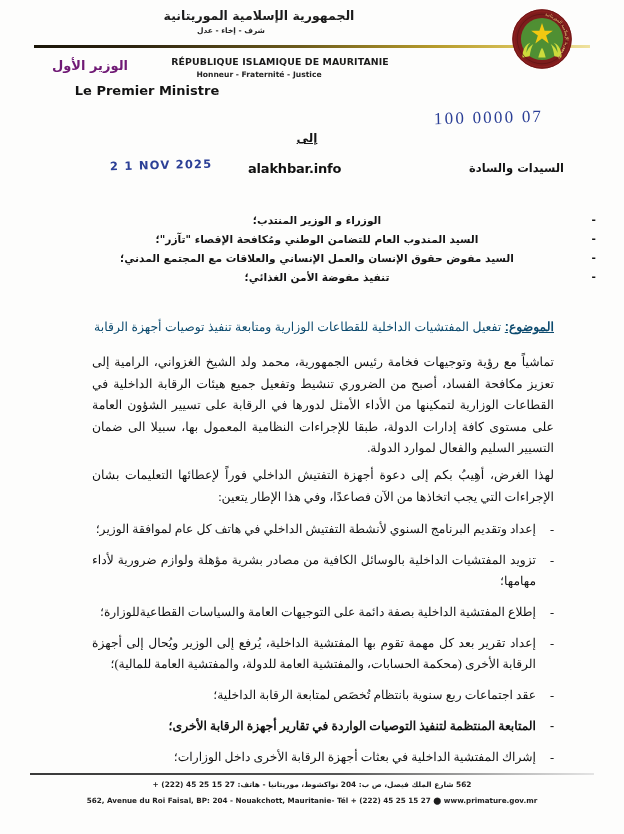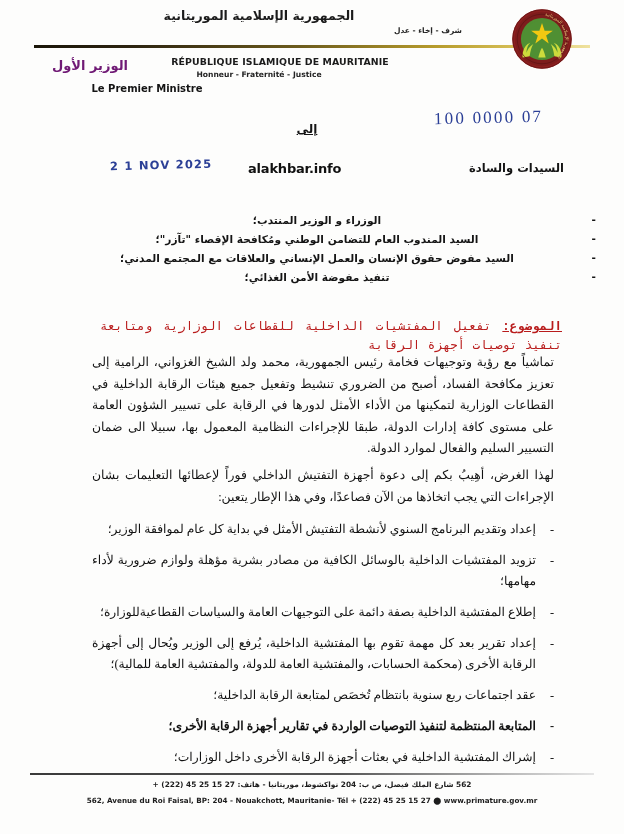--- a/index.html
+++ b/index.html
@@ -32,20 +32,21 @@
     color: #1b1b1b;
     direction: rtl;
     padding-right: 106px;
     box-sizing: border-box;
   }
   .hdr-ar-motto {
     position: absolute;
     top: 26px;
     left: 0;
     width: 568px;
+    text-align: center;
     font-family: "DejaVu Sans", sans-serif;
     font-weight: bold;
     font-size: 7.5px;
     color: #262626;
     direction: rtl;
     padding-right: 106px;
     box-sizing: border-box;
   }
   .rule {
     position: absolute;
@@ -107,21 +108,21 @@
     color: #701a75;
   }
   .pm-fr {
     position: absolute;
     top: 83px;
     left: 52px;
     width: 190px;
     text-align: center;
     font-family: "DejaVu Sans", sans-serif;
     font-weight: bold;
-    font-size: 10px;
+    font-size: 13px;
     color: #141414;
   }
 
   
   .refnum {
     position: absolute;
     top: 108px;
     left: 434px;
     font-family: "Liberation Serif", serif;
     font-size: 17px;
@@ -135,21 +136,21 @@
     left: 110px;
     font-family: "DejaVu Sans", sans-serif;
     font-weight: bold;
     font-size: 11.5px;
     letter-spacing: 1.2px;
     color: #2b3f96;
     transform: rotate(-1.5deg);
   }
   .to-word {
     position: absolute;
-    top: 122px;
+    top: 131px;
     left: 0;
     width: 624px;
     text-align: center;
     direction: rtl;
     font-family: "DejaVu Sans", sans-serif;
     font-weight: bold;
     font-size: 12px;
     color: #151515;
     padding-right: 10px;
     box-sizing: border-box;
@@ -210,25 +211,24 @@
   }
 
   
   .subject {
     position: absolute;
     top: 318px;
     left: 92px;
     width: 462px;
     direction: rtl;
     text-align: justify;
-    font-family: Liberation Mono, monospace;
+    font-family: Liberation Sans, sans-serif;
     font-size: 12.4px;
     line-height: 19px;
-    color: #b91c1c;
-    margin-left: 8px;
+    color: #0c4a6e;
   }
   .subject .lbl {
     font-weight: bold;
     text-decoration: underline;
   }
 
   .para {
     position: absolute;
     left: 92px;
     width: 462px;
@@ -357,21 +357,21 @@
   </ul>
 
   <div class="subject">
     <span class="lbl">الموضوع:</span><span> تفعيل المفتشيات الداخلية للقطاعات الوزارية ومتابعة تنفيذ توصيات أجهزة الرقابة</span>
   </div>
 
   <div class="para para-1">تماشياً مع رؤية وتوجيهات فخامة رئيس الجمهورية، محمد ولد الشيخ الغزواني، الرامية إلى تعزيز مكافحة الفساد، أصبح من الضروري تنشيط وتفعيل جميع هيئات الرقابة الداخلية في القطاعات الوزارية لتمكينها من الأداء الأمثل لدورها في الرقابة على تسيير الشؤون العامة على مستوى كافة إدارات الدولة، طبقا للإجراءات النظامية المعمول بها، سبيلا الى ضمان التسيير السليم والفعال لموارد الدولة.</div>
   <div class="para para-2">لهذا الغرض، أهِيبُ بكم إلى دعوة أجهزة التفتيش الداخلي فوراً لإعطائها التعليمات بشان الإجراءات التي يجب اتخاذها من الآن فصاعدًا، وفي هذا الإطار يتعين:</div>
 
   <ul class="instructions">
-    <li>إعداد وتقديم البرنامج السنوي لأنشطة التفتيش الأمثل في بداية كل عام لموافقة الوزير؛</li>
+    <li>إعداد وتقديم البرنامج السنوي لأنشطة التفتيش الداخلي في هاتف كل عام لموافقة الوزير؛</li>
     <li>تزويد المفتشيات الداخلية بالوسائل الكافية من مصادر بشرية مؤهلة ولوازم ضرورية لأداء مهامها؛</li>
     <li>إطلاع المفتشية الداخلية بصفة دائمة على التوجيهات العامة والسياسات القطاعيةللوزارة؛</li>
     <li>إعداد تقرير بعد كل مهمة تقوم بها المفتشية الداخلية، يُرفع إلى الوزير ويُحال إلى أجهزة الرقابة الأخرى (محكمة الحسابات، والمفتشية العامة للدولة، والمفتشية العامة للمالية)؛</li>
     <li>عقد اجتماعات ربع سنوية بانتظام تُخصَص لمتابعة الرقابة الداخلية؛</li>
     <li class="bold">المتابعة المنتظمة لتنفيذ التوصيات الواردة في تقارير أجهزة الرقابة الأخرى؛</li>
     <li>إشراك المفتشية الداخلية في بعثات أجهزة الرقابة الأخرى داخل الوزارات؛</li>
   </ul>
 
   <div class="foot-rule"></div>
   <div class="foot-ar">562 شارع الملك فيصل، ص ب: 204  نواكشوط، موريتانيا - هاتف: 27 15 25 45 (222) +</div>

